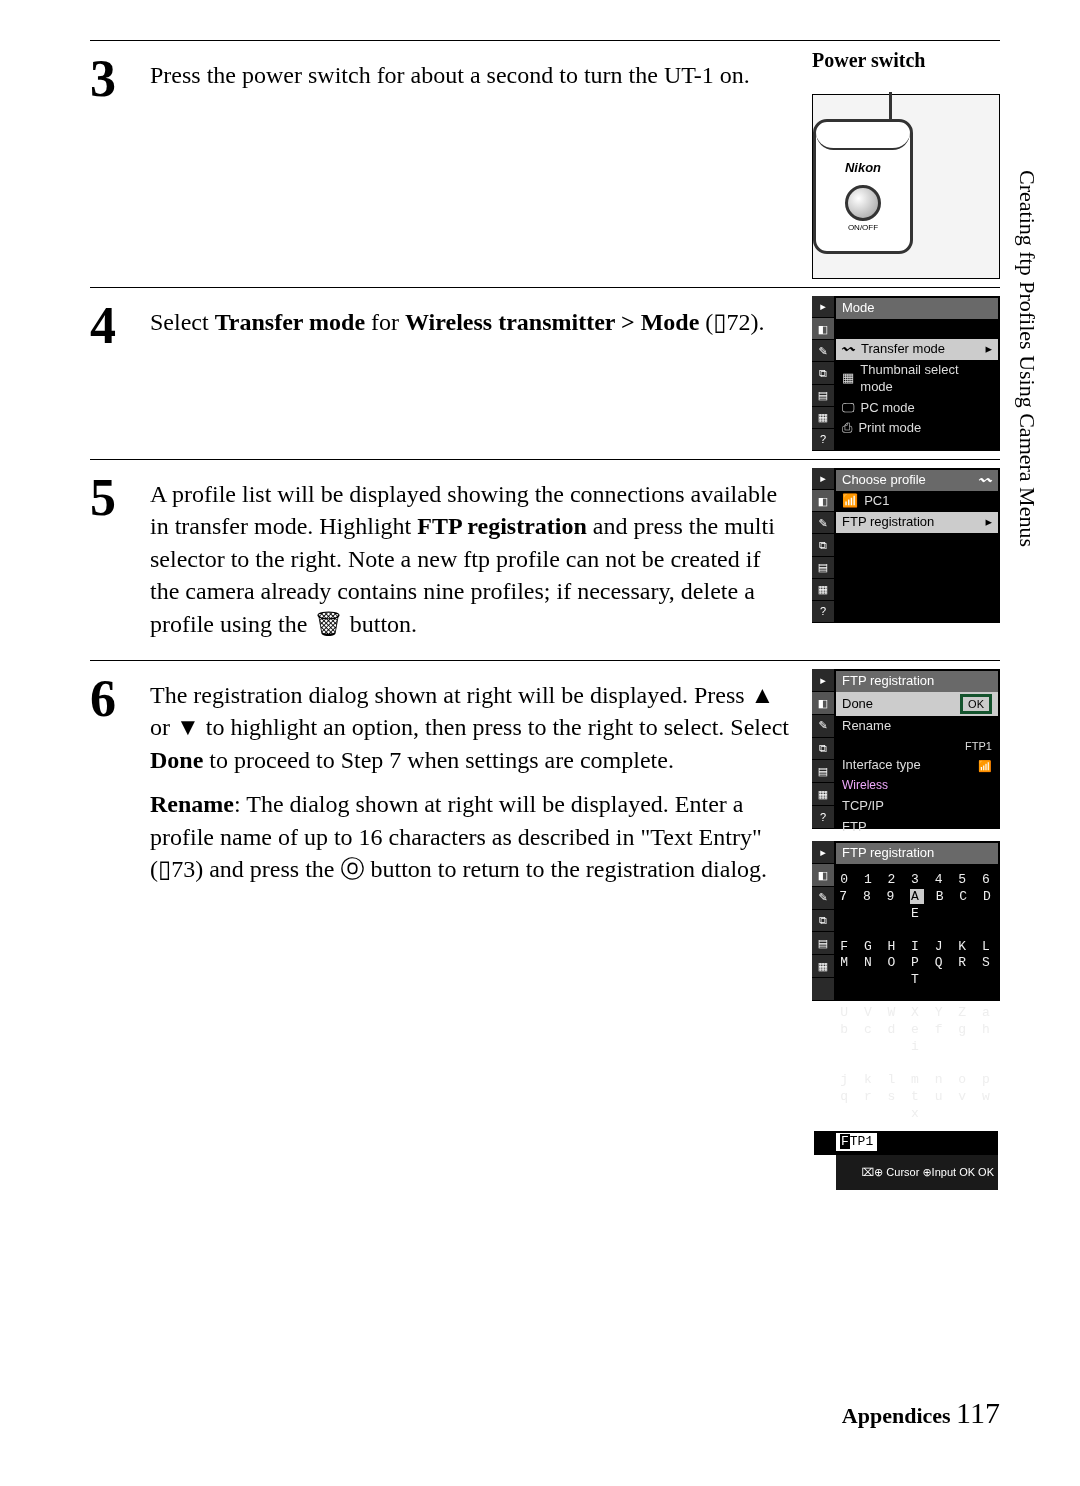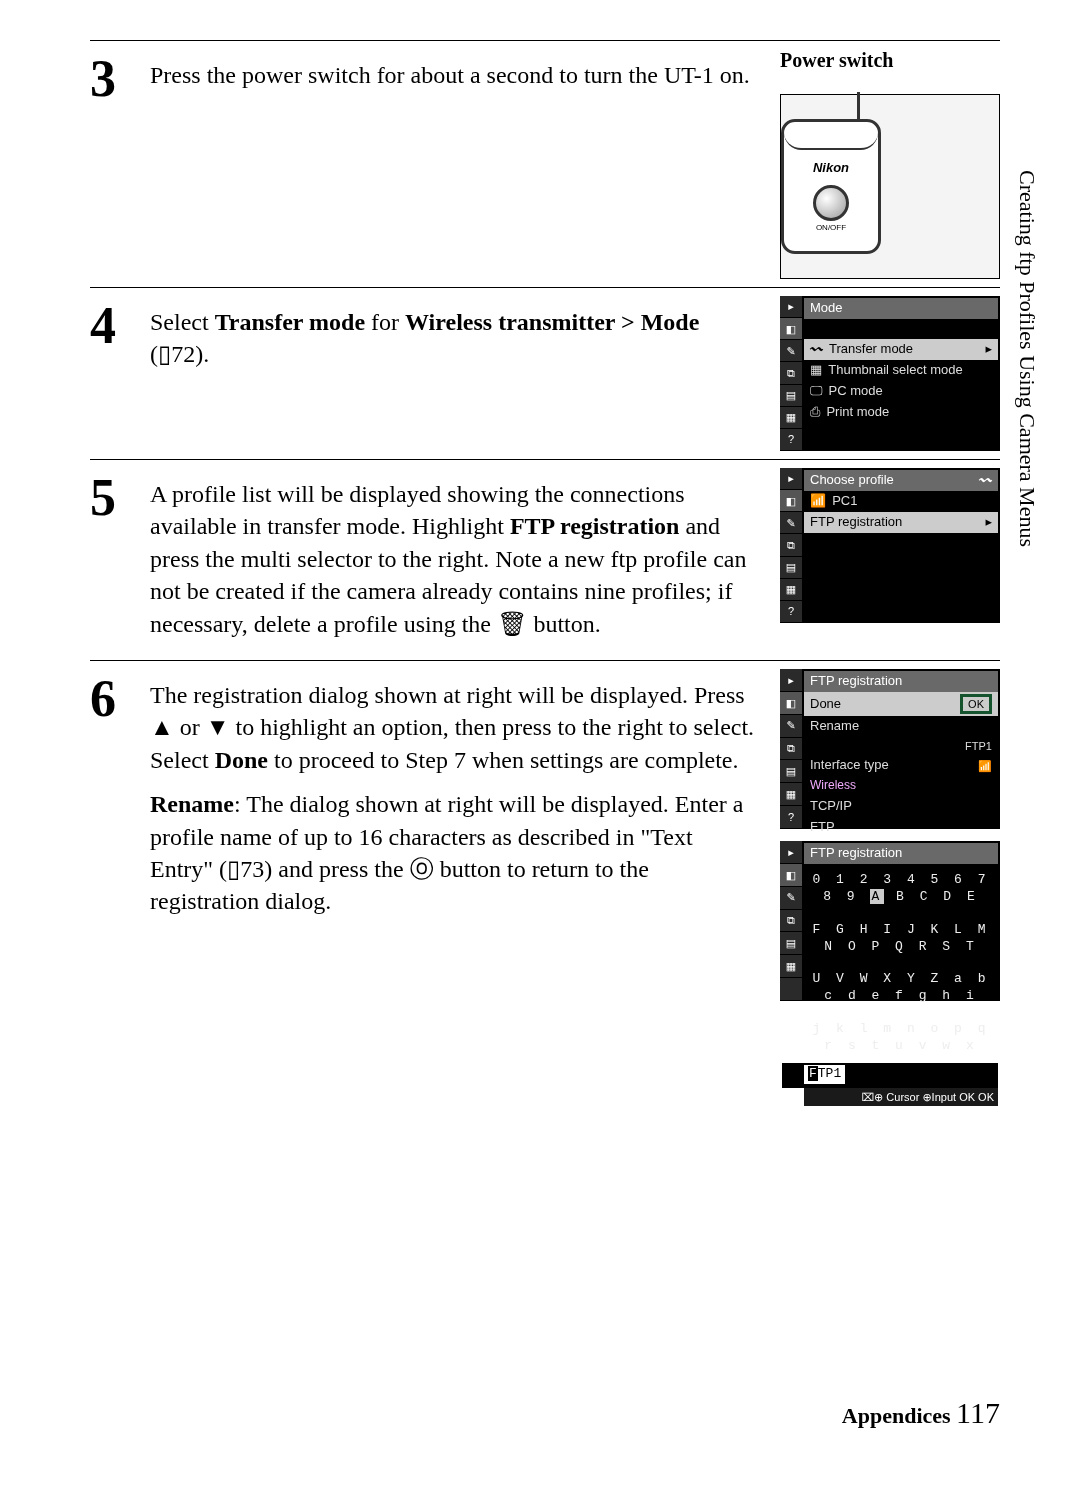--- a/index.html
+++ b/index.html
@@ -4,21 +4,21 @@
 <style>
   *{box-sizing:border-box;margin:0;padding:0}
   body{font-family:"Times New Roman",Georgia,serif;background:#fff;color:#000;width:1080px;height:1486px;position:relative}
   .page{padding:40px 80px 40px 90px;position:relative;height:100%}
   .side-label{position:absolute;right:40px;top:170px;writing-mode:vertical-rl;font-size:22px;font-family:"Times New Roman",serif}
   .step{display:flex;align-items:flex-start;border-top:1px solid #000;border-bottom:1px solid #000;padding:8px 0;margin-bottom:-1px}
   .step-num{font-size:52px;font-weight:700;width:60px;flex-shrink:0;line-height:1;font-family:"Times New Roman",serif;padding-top:4px}
   .step-body{flex:1;display:flex;gap:20px}
   .step-text{flex:1;font-size:24px;line-height:1.35;padding-top:10px}
   .step-text p{margin-bottom:12px}
-  .right-col{width:220px;flex-shrink:0;display:flex;flex-direction:column;gap:12px;font-size:20px}
+  .right-col{width:188px;flex-shrink:0;display:flex;flex-direction:column;gap:12px;font-size:20px}
   .bold{font-weight:700}
   
   .device-fig{border:1px solid #000;background:#f4f4f4;height:185px;display:flex;align-items:center;justify-content:flex-start;position:relative;margin-top:10px}
   .device-body{width:100px;height:135px;border:3px solid #333;border-radius:14px;background:#fff;position:relative}
   .antenna{position:absolute;top:-30px;right:18px;width:3px;height:30px;background:#333}
   .device-top{height:28px;border-bottom:2px solid #333;border-radius:11px 11px 18px 18px}
   .device-logo{text-align:center;font-style:italic;font-weight:700;font-size:13px;margin-top:10px;font-family:sans-serif}
   .device-btn{width:36px;height:36px;border:3px solid #333;border-radius:50%;margin:10px auto 2px;background:radial-gradient(circle at 35% 35%,#fff,#999)}
   .device-lbl{font-size:8px;text-align:center;font-family:sans-serif}
   
@@ -26,21 +26,21 @@
   .cam-hdr{background:#696969;color:#fff;padding:2px 6px;font-weight:400;margin-left:22px}
   .cam-side{position:absolute;left:0;top:0;bottom:0;width:22px;display:flex;flex-direction:column}
   .cam-side span{flex:1;display:flex;align-items:center;justify-content:center;background:#2a2a2a;border-bottom:1px solid #000;font-size:11px}
   .cam-side span.sel{background:#555}
   .cam-body{margin-left:22px}
   .cam-row{padding:2px 6px;display:flex;align-items:center;gap:6px;color:#ddd}
   .cam-row.sel{background:#ccc;color:#000}
   .cam-row .arrow{margin-left:auto;color:#000}
   .cam-row .rlabel{margin-left:auto;font-size:11px}
   .cam-sub{padding:2px 6px;font-size:12px;color:#f0abfc}
-  .cam-foot{background:#1a1a1a;font-size:11px;text-align:right;padding:2px 4px;margin-left:22px}
+  .cam-foot{background:#1a1a1a;font-size:11px;text-align:right;padding:10px 4px;margin-left:22px}
   
   .kbd{font-family:"Courier New",monospace;font-size:13px;letter-spacing:4px;text-align:center;color:#eee;padding:8px 0}
   .kbd .hi{background:#ccc;color:#000;padding:0 1px}
   .input-line{background:#000;padding:2px 22px 4px}
   .input-box{background:#fff;color:#000;display:inline-block;padding:1px 4px;font-family:"Courier New",monospace;font-size:13px}
   .input-box .cur{background:#000;color:#fff;padding:0 1px}
   .page-foot{position:absolute;bottom:56px;right:80px;font-size:22px}
   .page-foot .pn{font-size:30px}
   .icon{font-family:Arial,sans-serif}
 </style>

